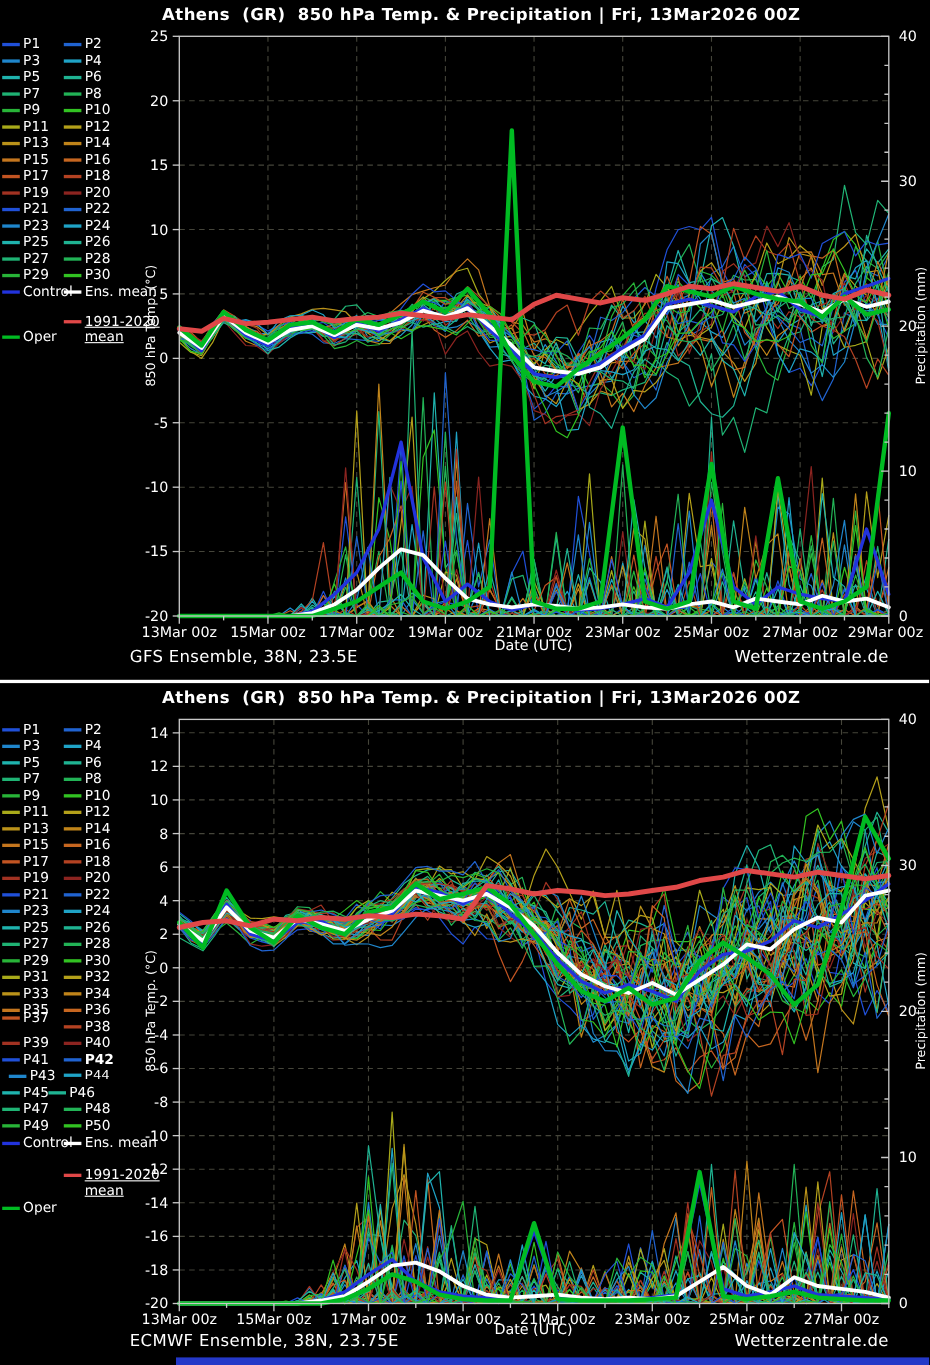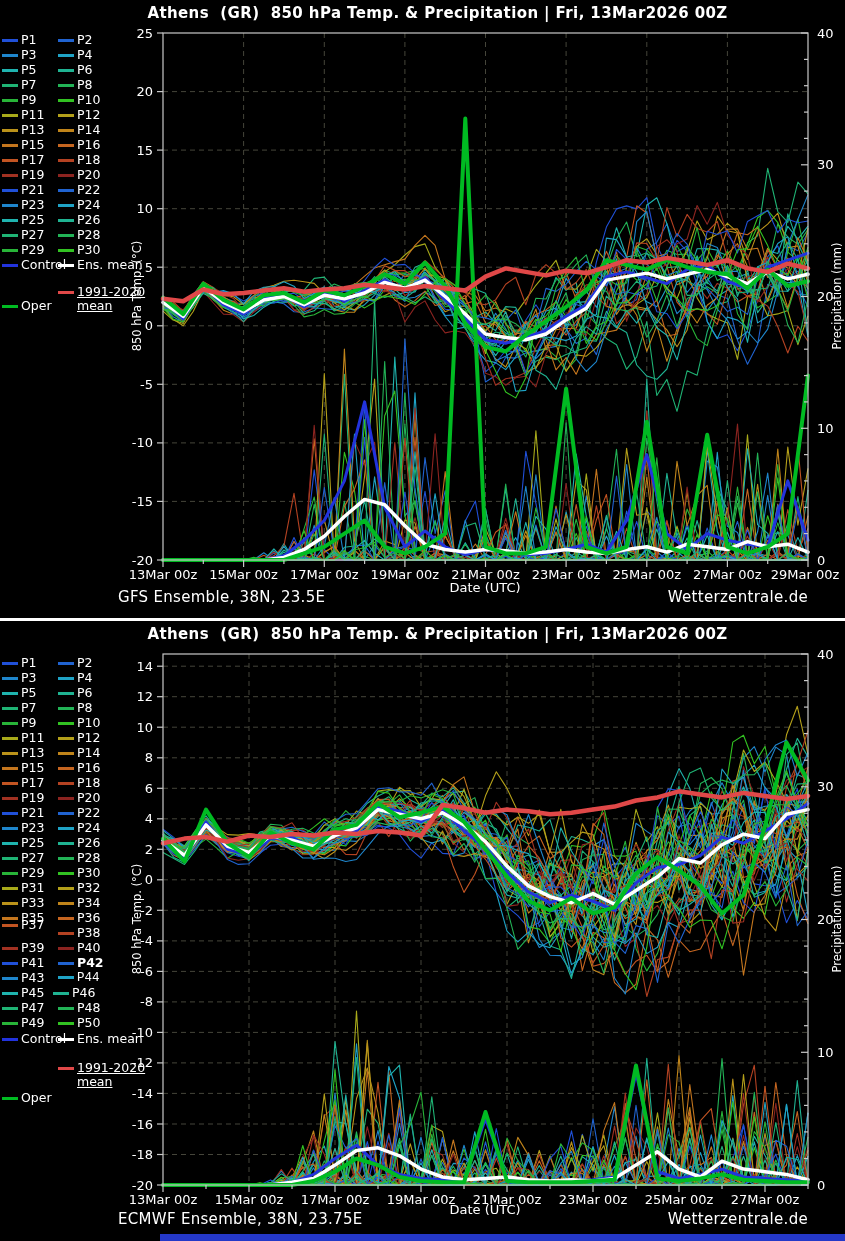--- a/index.html
+++ b/index.html
@@ -503,24 +503,24 @@
         <div class="lg-item" style="left:2px;top:274px;"><span class="lg-sw" style="background:#ba921a;"></span><span>P33</span></div>
         <div class="lg-item" style="left:58px;top:274px;"><span class="lg-sw" style="background:#c0841a;"></span><span>P34</span></div>
         <div class="lg-item" style="left:2px;top:289px;"><span class="lg-sw" style="background:#c4761e;"></span><span>P35</span></div>
         <div class="lg-item" style="left:58px;top:289px;"><span class="lg-sw" style="background:#c66620;"></span><span>P36</span></div>
         <div class="lg-item" style="left:2px;top:296px;"><span class="lg-sw" style="background:#c25422;"></span><span>P37</span></div>
         <div class="lg-item" style="left:58px;top:304px;"><span class="lg-sw" style="background:#b44222;"></span><span>P38</span></div>
         <div class="lg-item" style="left:2px;top:319px;"><span class="lg-sw" style="background:#a23222;"></span><span>P39</span></div>
         <div class="lg-item" style="left:58px;top:319px;"><span class="lg-sw" style="background:#8c2420;"></span><span>P40</span></div>
         <div class="lg-item" style="left:2px;top:334px;"><span class="lg-sw" style="background:#2050d8;"></span><span>P41</span></div>
         <div class="lg-item" style="left:58px;top:334px;font-weight:bold;"><span class="lg-sw" style="background:#2063d0;"></span><span>P42</span></div>
-        <div class="lg-item" style="left:2px;top:349px;"><span class="lg-sw" style="background:#1f86cc;"></span><span>P43</span></div>
+        <div class="lg-item" style="left:8px;top:349px;"><span class="lg-sw" style="background:#1f86cc;"></span><span>P43</span></div>
         <div class="lg-item" style="left:58px;top:349px;font-family:Liberation Mono, monospace;"><span class="lg-sw" style="background:#1fa3c6;"></span><span>P44</span></div>
         <div class="lg-item" style="left:2px;top:364px;"><span class="lg-sw" style="background:#1fb3ae;"></span><span>P45</span></div>
-        <div class="lg-item" style="left:53px;top:364px;"><span class="lg-sw" style="background:#1fb392;"></span><span>P46</span></div>
+        <div class="lg-item" style="left:44px;top:364px;"><span class="lg-sw" style="background:#1fb392;"></span><span>P46</span></div>
         <div class="lg-item" style="left:2px;top:379px;"><span class="lg-sw" style="background:#1fb374;"></span><span>P47</span></div>
         <div class="lg-item" style="left:58px;top:379px;"><span class="lg-sw" style="background:#22b356;"></span><span>P48</span></div>
         <div class="lg-item" style="left:2px;top:394px;"><span class="lg-sw" style="background:#28b438;"></span><span>P49</span></div>
         <div class="lg-item" style="left:58px;top:394px;"><span class="lg-sw" style="background:#32c222;"></span><span>P50</span></div>
         <div class="lg-item" style="left:2px;top:410px;"><span class="lg-sw" style="background:#2233dd;"></span><span>Control</span></div>
         <div class="lg-item" style="left:58px;top:410px;"><span class="lg-sw" style="background:#ffffff;"></span><span>Ens. mean</span></div>
         <div class="lg-item lg-two" style="left:58px;top:440px;height:28px;"><span class="lg-sw" style="background:#e04848;"></span><span>1991-2020</span><br><span style="margin-left:19px;">mean</span></div>
         <div class="lg-item" style="left:2px;top:469px;"><span class="lg-sw" style="background:#00bb22;"></span><span>Oper</span></div>
       </div>
     <div class="ylab" style="left:137px;top:298px;">850 hPa Temp. (°C)</div>

